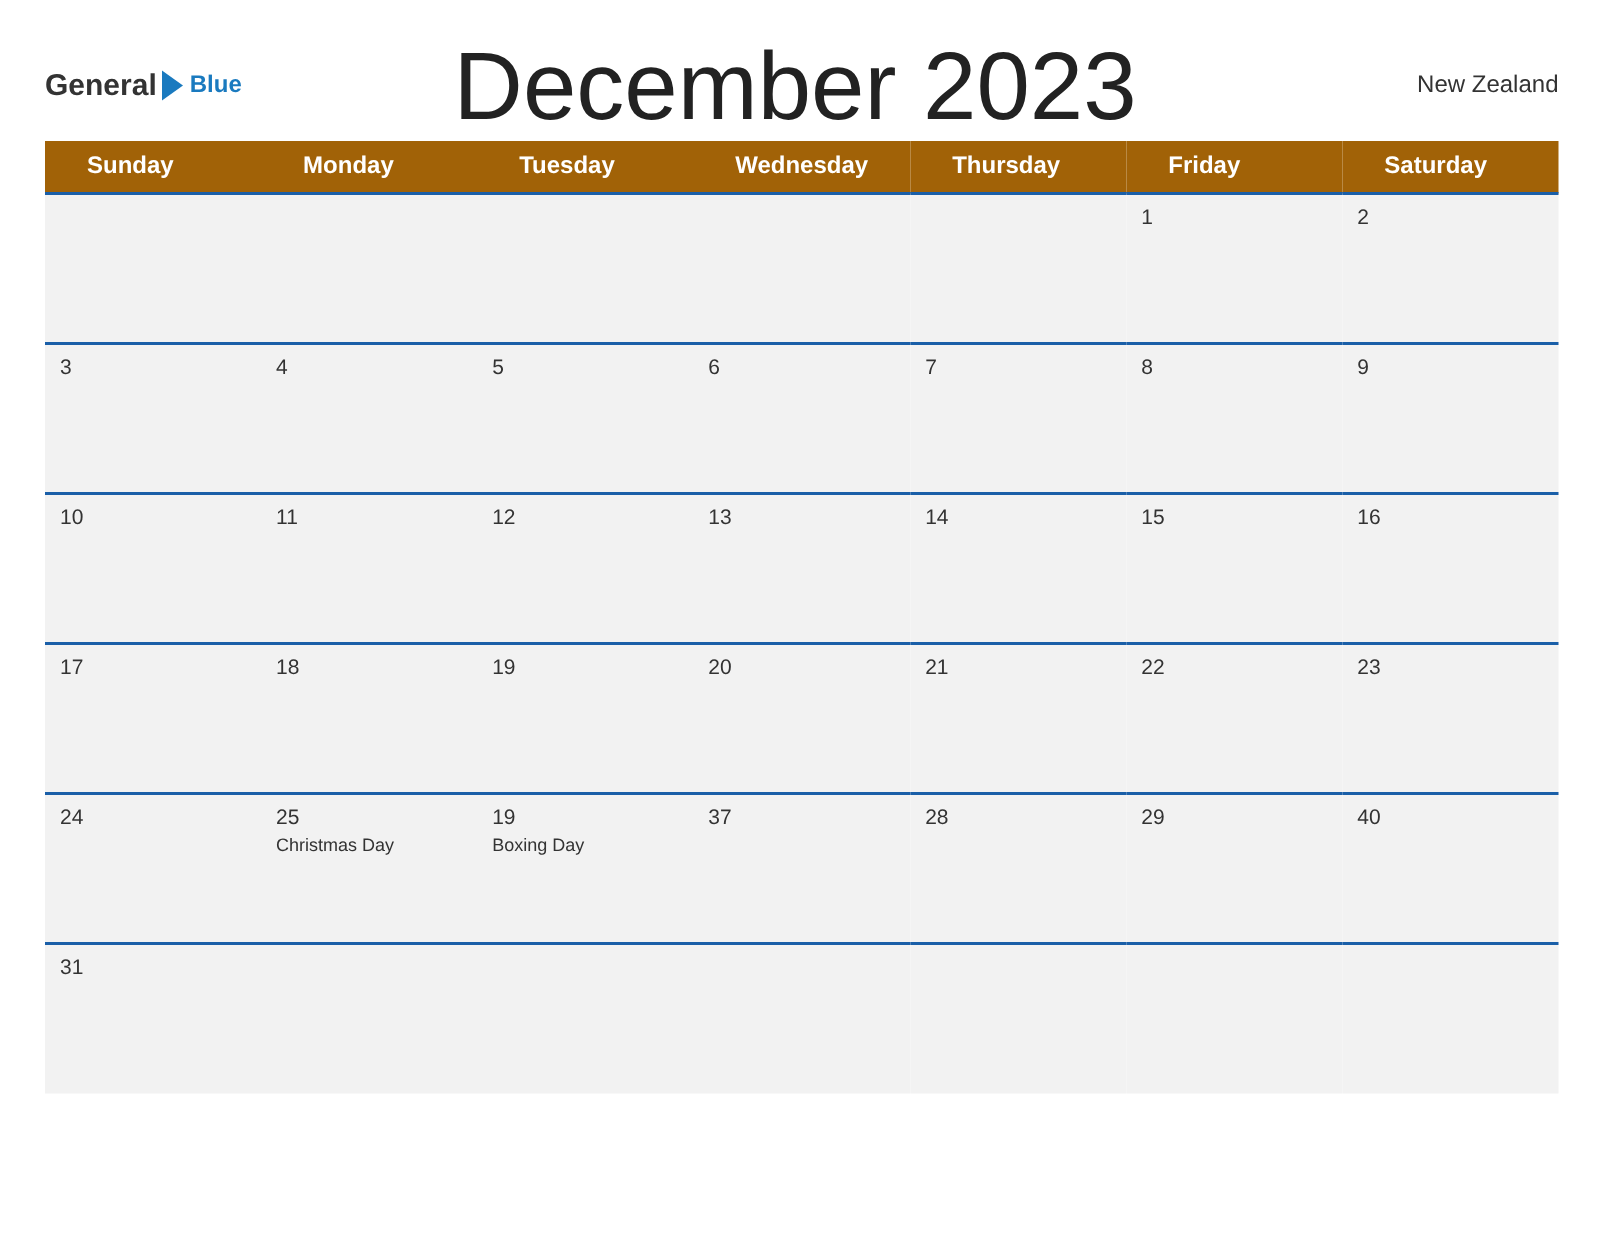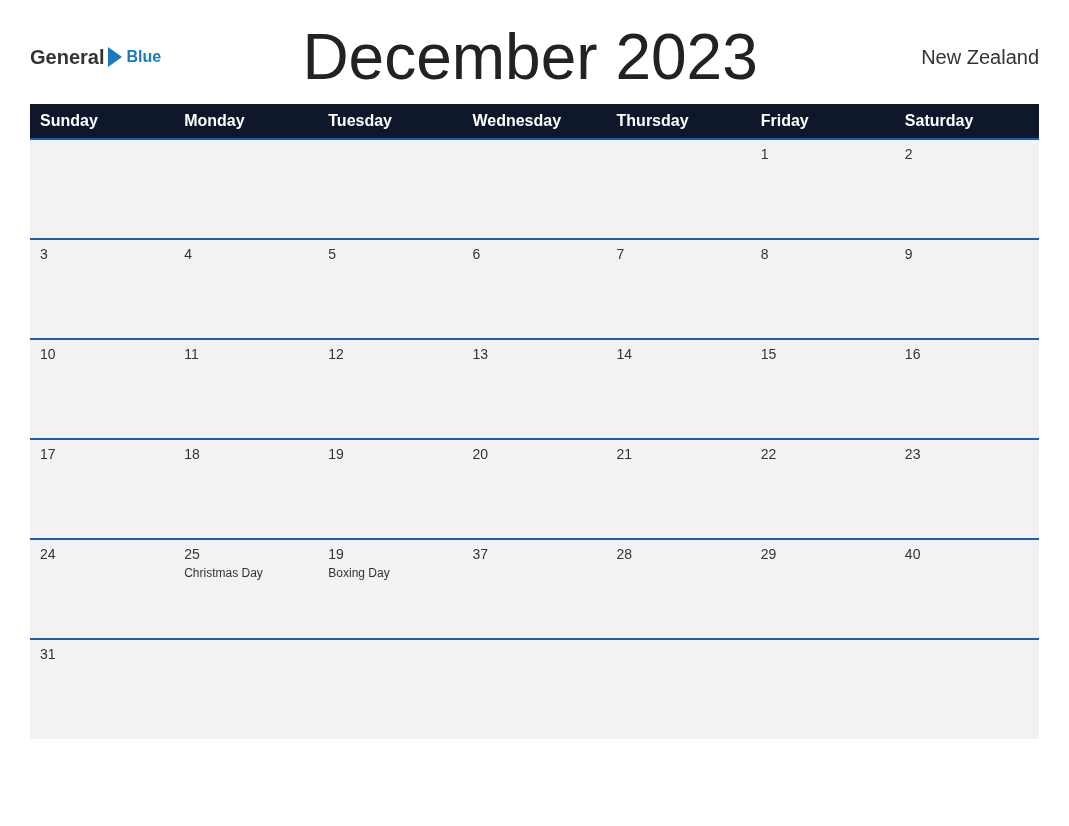--- a/index.html
+++ b/index.html
@@ -9,21 +9,20 @@
       width: 1069px;
       min-height: 826px;
       padding: 20px 30px;
     }
 
     
     .header {
       display: flex;
       align-items: center;
       justify-content: space-between;
-      margin-bottom: 10px;
     }
     .logo {
       display: flex;
       align-items: center;
       gap: 4px;
     }
     .logo-text-general {
       font-size: 20px;
       font-weight: bold;
       color: #333;
@@ -42,37 +41,37 @@
       display: inline-block;
     }
     .month-title {
       font-size: 64px;
       font-weight: 400;
       color: #222;
       text-align: center;
       flex: 1;
     }
     .country {
-      font-size: 20px;
+      font-size: 16px;
       color: #333;
       text-align: right;
       min-width: 140px;
     }
 
     
     .calendar {
       width: 100%;
       border-collapse: collapse;
     }
     .calendar thead tr th {
-      background-color: #0f172a;
+      background-color: #a16207;
       color: #fff;
       font-size: 16px;
       font-weight: 600;
-      padding: 8px 10px;
+      padding: 8px 28px;
       text-align: left;
       border: none;
     }
     .calendar tbody tr td {
       vertical-align: top;
       padding: 6px 10px 20px 10px;
       border-top: 2px solid #1a5fa8;
       background-color: #f2f2f2;
       width: calc(100% / 7);
       height: 100px;

